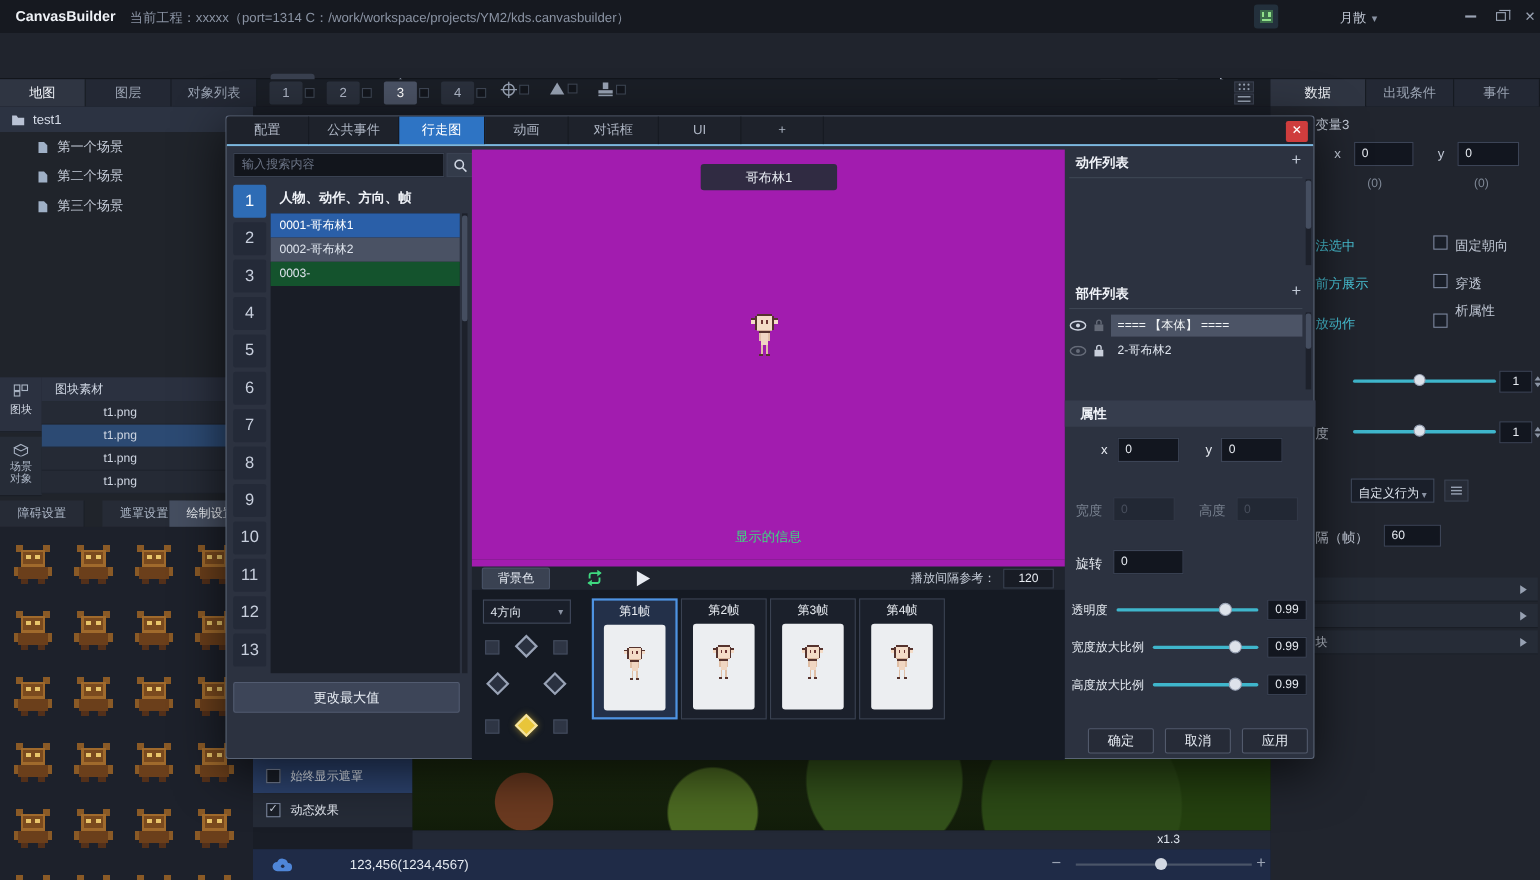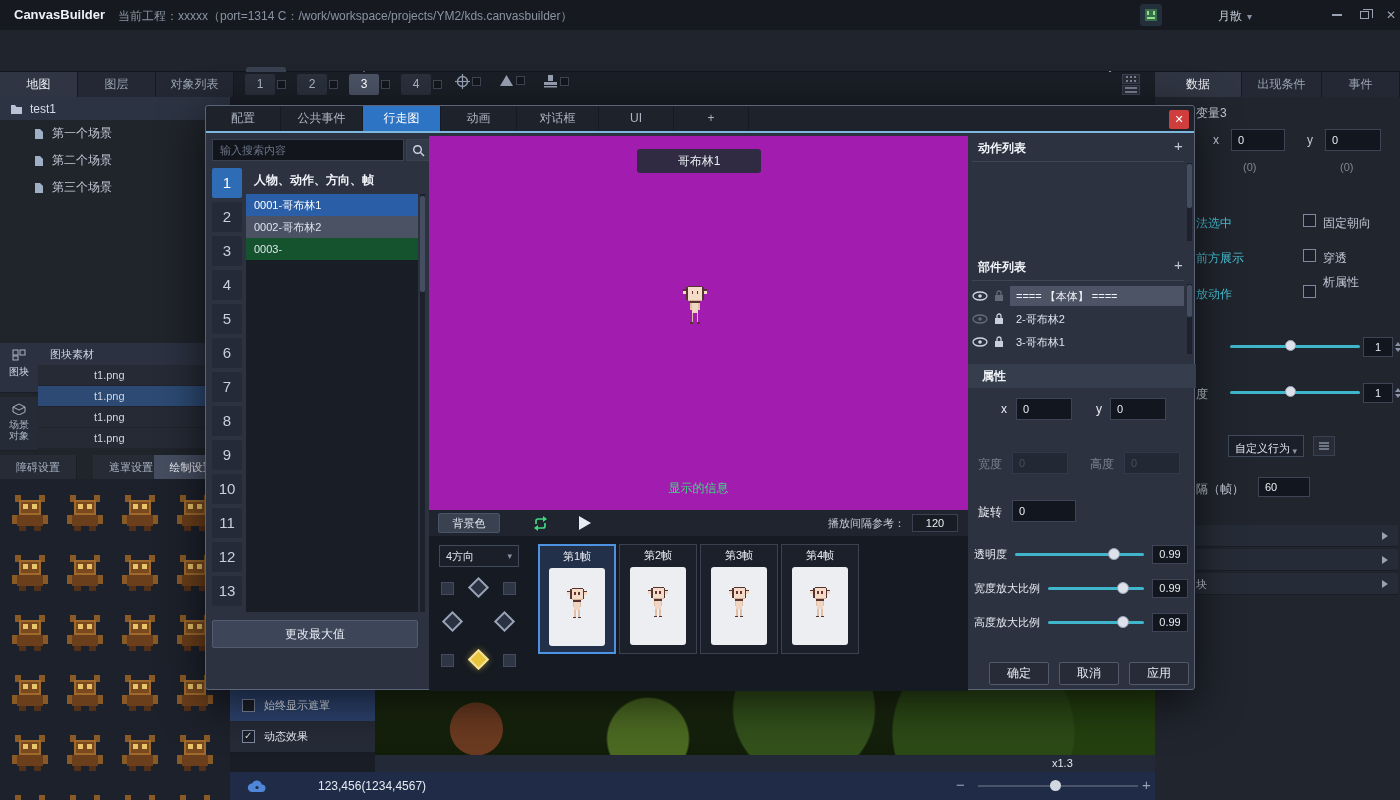--- a/index.html
+++ b/index.html
@@ -103,21 +103,21 @@
   .item { height:22px; line-height:22px; padding-left:8px; color:#dfe5ee; font-size:11px; }
   .item.sel { background:#2a5fa8; color:#fff; }
   .item.g1 { background:#4a5264; }
   .item.g2 { background:#14532d; }
   .vscroll { position:absolute; background:#1d212b; }
   .vthumb { position:absolute; left:0; width:100%; background:#454e60; border-radius:2px; }
   .chg-btn { position:absolute; left:6px; top:514px; width:206px; height:28px; background:#3d4558; border:1px solid #525b70; color:#e8edf4; text-align:center; line-height:26px; border-radius:2px; }
   .dlg-canvas { position:absolute; left:223px; top:30px; width:539px; height:373px; background:#a21caf; }
   .canvas-chip { position:absolute; left:208px; top:13px; width:124px; height:24px; background:rgba(38,44,56,.92); border-radius:3px; color:#e8ecf2; text-align:center; line-height:24px; }
   .canvas-info { position:absolute; left:0; top:344px; width:100%; text-align:center; color:#3fd980; }
-  .playbar { position:absolute; left:223px; top:403px; width:539px; height:27px; background:#1f242e; border-top:1px solid #a21caf; display:flex; align-items:center; }
+  .playbar { position:absolute; left:223px; top:403px; width:539px; height:27px; background:#1f242e; border-top:6px solid #a21caf; display:flex; align-items:center; }
   .bg-btn { margin-left:9px; width:62px; height:20px; background:#3a4252; border:1px solid #4a5468; color:#e2e7ef; font-size:11px; text-align:center; line-height:18px; border-radius:2px; }
   .play-tri { width:0; height:0; border-left:12px solid #e8ecf2; border-top:7px solid transparent; border-bottom:7px solid transparent; margin-left:30px; }
   .interval { margin-left:auto; display:flex; align-items:center; gap:7px; margin-right:10px; }
   .interval .lbl { color:#c6cdd9; font-size:11px; }
   .interval .val { width:46px; height:18px; background:#181c25; border:1px solid #3a4252; color:#e8ecf2; font-size:11px; text-align:center; line-height:16px; }
   .framestrip { position:absolute; left:223px; top:430px; width:539px; height:155px; background:#151a23; }
   .dir-select { position:absolute; left:10px; top:9px; width:80px; height:22px; }
   .dirpad { position:absolute; left:8px; top:38px; width:84px; height:112px; }
   .dia { position:absolute; width:15px; height:15px; transform:rotate(45deg); background:#2a3140; border:2px solid #99a3b6; }
   .dia.active { background:#e8c53a; border-color:#f4e2a0; box-shadow:0 0 7px rgba(232,197,58,.55); }
@@ -1054,31 +1054,20 @@
       <svg class="dim" width="16" height="10">
           <ellipse cx="8" cy="5" rx="7" ry="4" fill="none" stroke="#d0d6e2" stroke-width="1.3"></ellipse>
           <circle cx="8" cy="5" r="1.8" fill="#d0d6e2"></circle>
         </svg>
       <svg width="10" height="12">
           <rect x="1" y="5" width="8" height="6" fill="#c9cfdb"></rect>
           <path d="M3 5 V3 a2 2 0 0 1 4 0 V5" fill="none" stroke="#c9cfdb" stroke-width="1.3"></path>
         </svg>
       <span class="part-label">2-哥布林2</span>
     </div>
-    <div class="part-row">
-      <svg width="16" height="10">
-          <ellipse cx="8" cy="5" rx="7" ry="4" fill="none" stroke="#d0d6e2" stroke-width="1.3"></ellipse>
-          <circle cx="8" cy="5" r="1.8" fill="#d0d6e2"></circle>
-        </svg>
-      <svg width="10" height="12">
-          <rect x="1" y="5" width="8" height="6" fill="#c9cfdb"></rect>
-          <path d="M3 5 V3 a2 2 0 0 1 4 0 V5" fill="none" stroke="#c9cfdb" stroke-width="1.3"></path>
-        </svg>
-      <span class="part-label">3-哥布林1</span>
-    </div>
   </div>
   <div class="vscroll" style="left:981px; top:178px; width:5px; height:70px;">
       <div class="vthumb" style="top:1px; height:32px;"></div>
     </div>
 
   <div class="prop-header">属性</div>
 
   <span class="plabel" style="left:795px; top:296px;">x</span>
   <input class="tbx" style="position: absolute; left: 810px; top: 292px; width: 56px;" value="0">
   <span class="plabel" style="left:890px; top:296px;">y</span>

